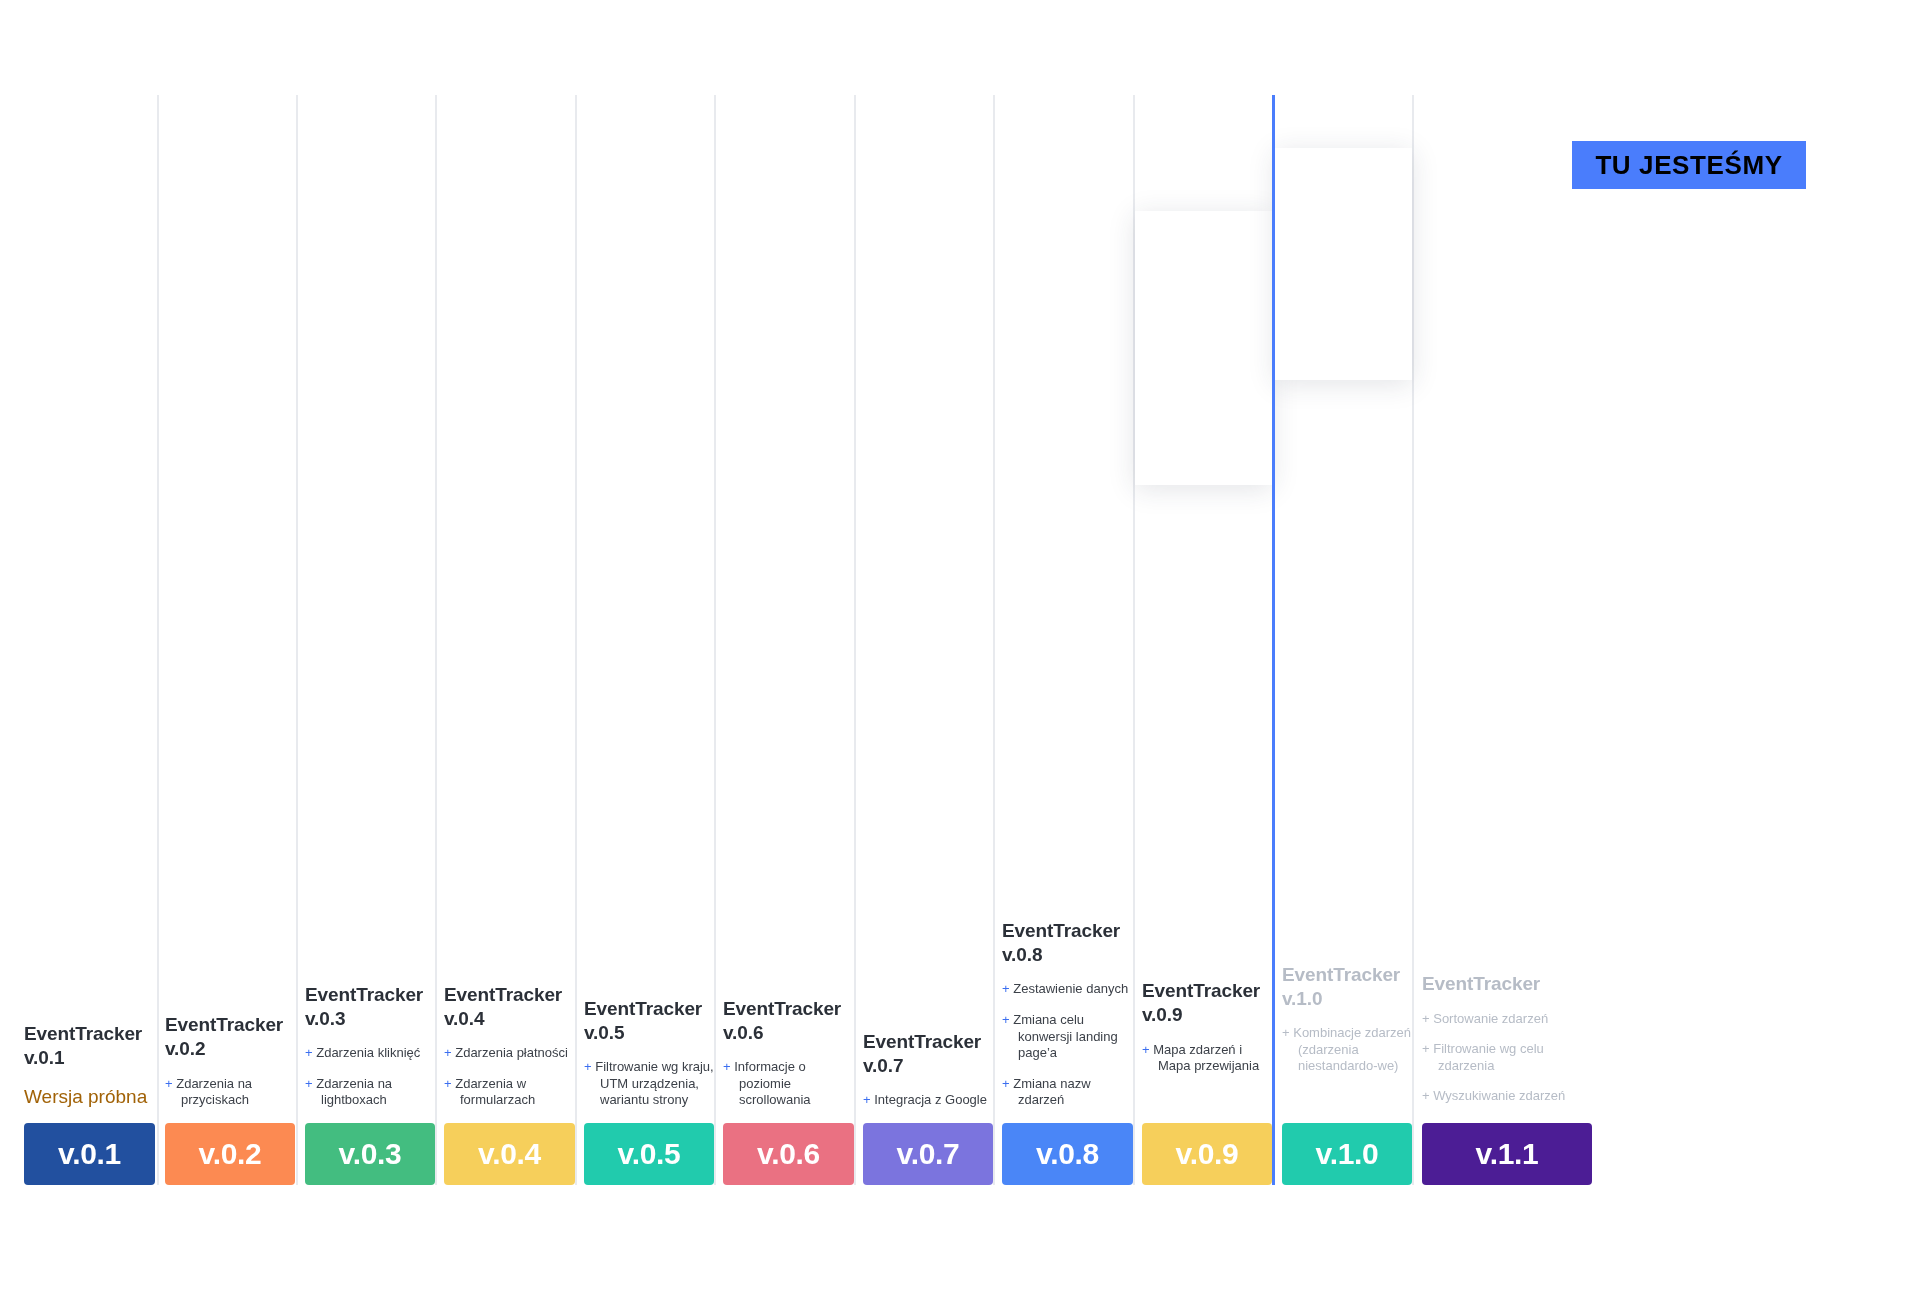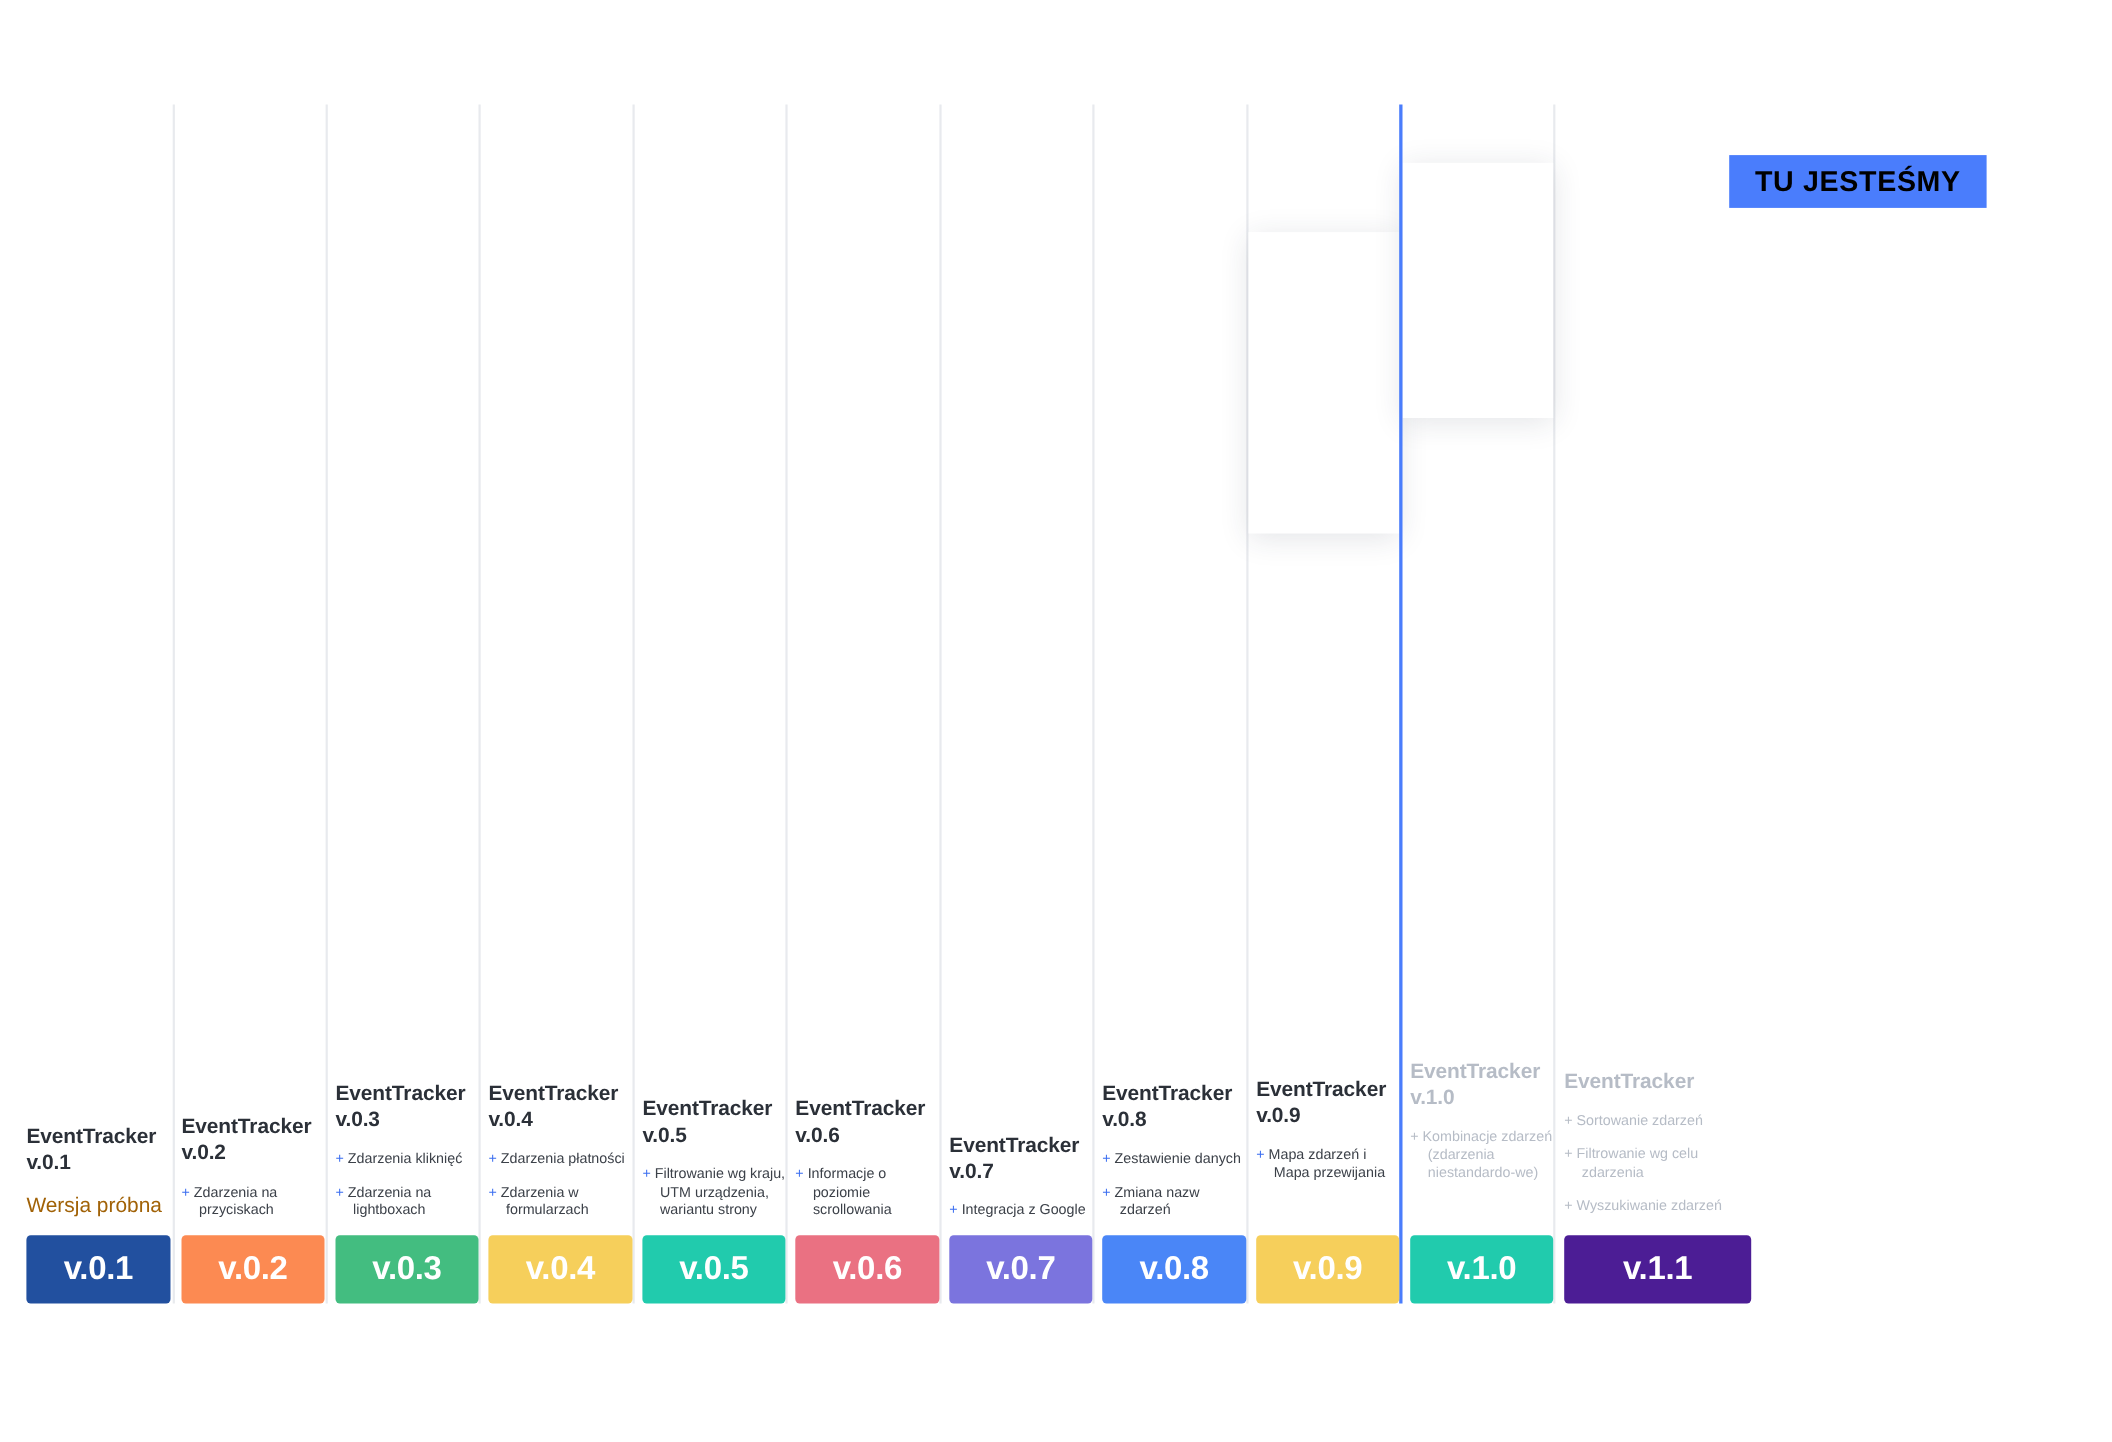--- a/index.html
+++ b/index.html
@@ -231,20 +231,24 @@
       <div class="ttl">
         <span>EventTracker</span><br>
         <span>v.0.8</span>
       </div>
       <div class="feat">
         <span class="plus">+</span>
         <span>Zestawienie danych</span>
       </div>
       <div class="feat">
         <span class="plus">+</span>
+        <span>Zmiana celu konwersji landing page’a</span>
+      </div>
+      <div class="feat">
+        <span class="plus">+</span>
         <span>Zmiana nazw zdarzeń</span>
       </div>
     </div>
     <div class="bar" style="background:#4a86f7;">v.0.8</div>
   </div>
 
   <div class="col" style="left:1142px; width:130px; bottom:126px; z-index:6;">
     <div class="txt" style="padding-bottom:48px;">
       <div class="ttl">
         <span>EventTracker</span><br>

